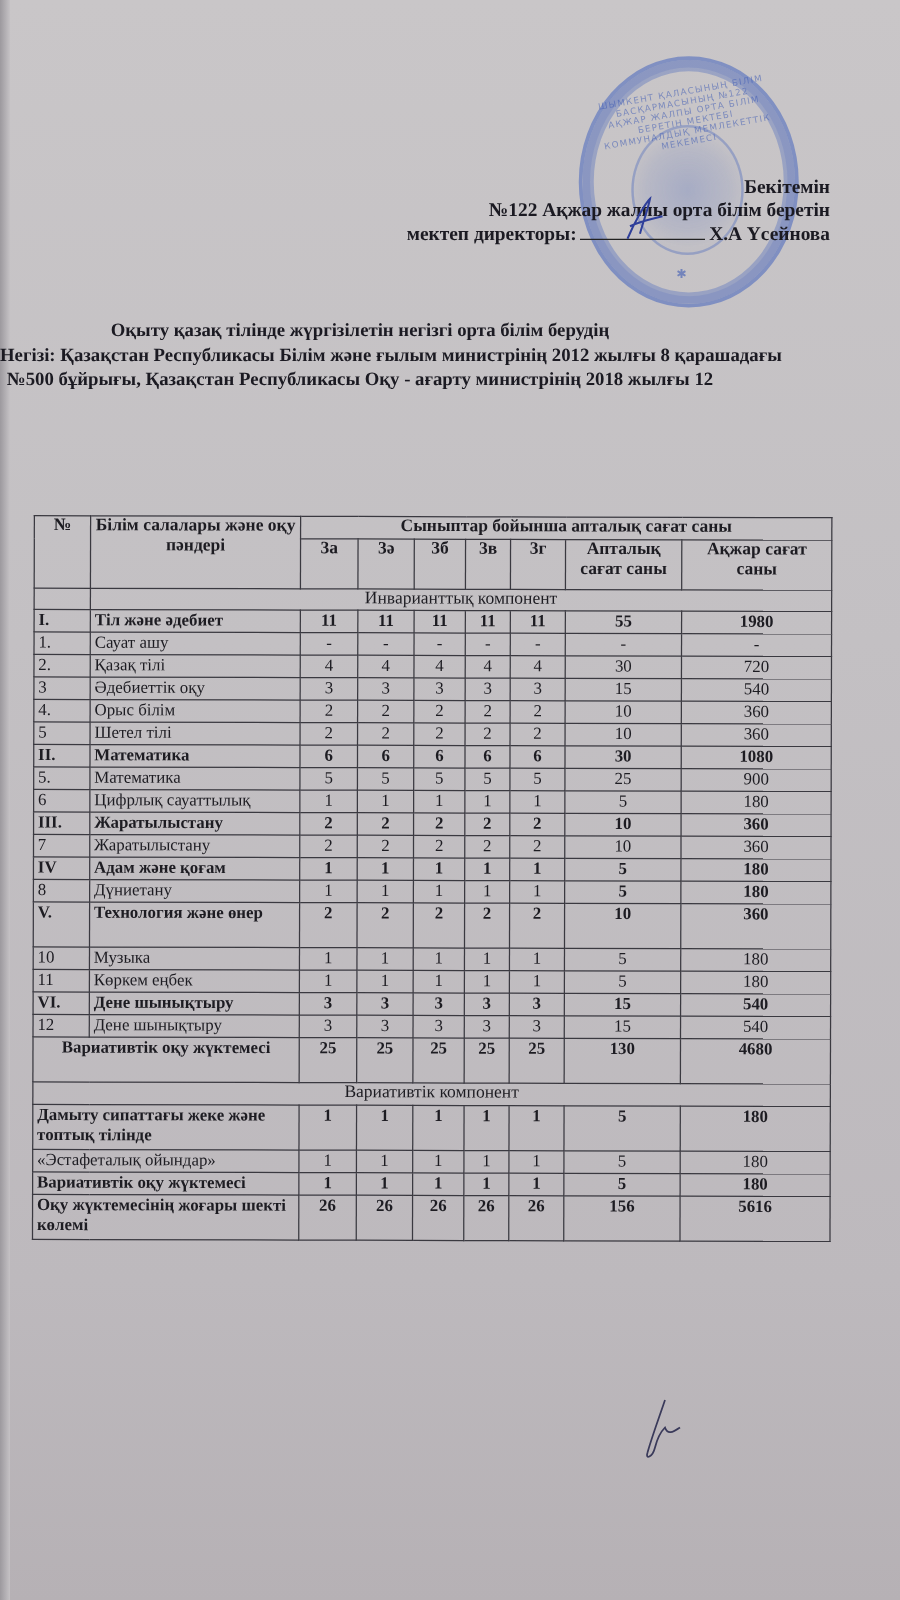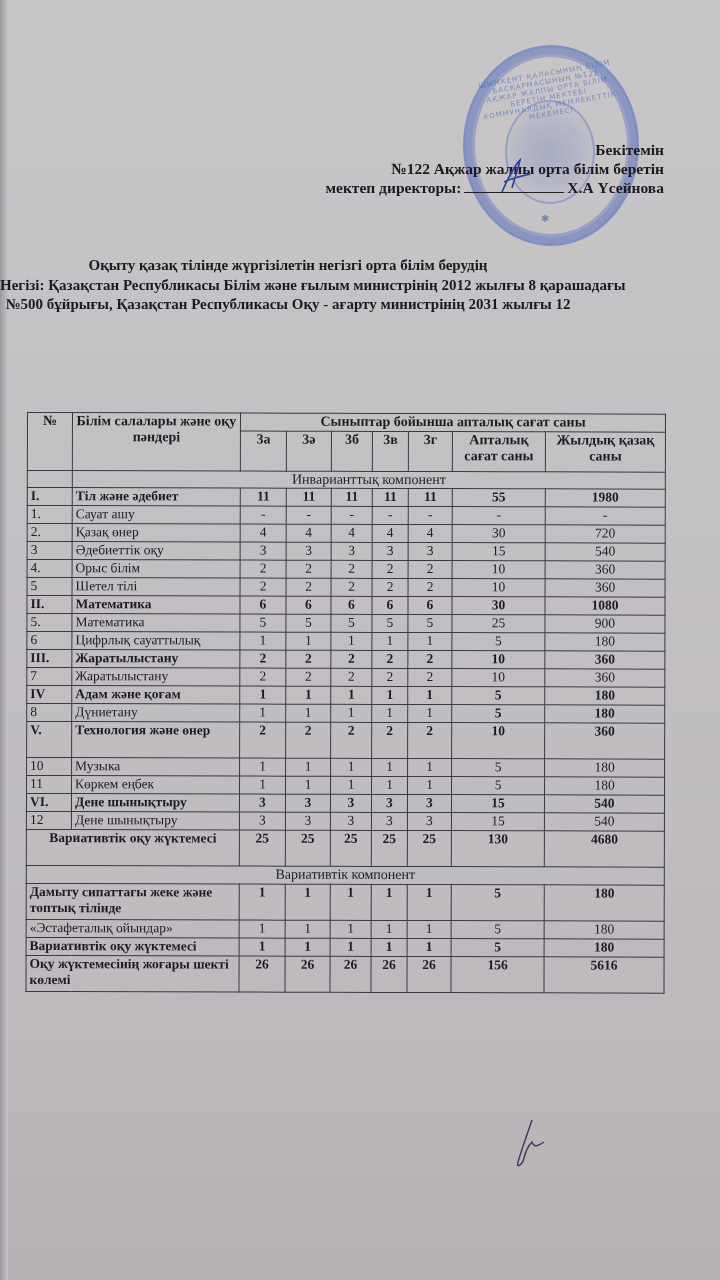--- a/index.html
+++ b/index.html
@@ -85,21 +85,21 @@
   <div>
     <span>мектеп директоры:</span><span class="sigline"><svg class="sig-mark" viewBox="0 0 40 36">
           <path d="M8 34 C14 20, 22 6, 26 2 C24 12, 20 22, 18 30 M10 24 C18 20, 28 18, 36 16" fill="none" stroke="#2f3f9a" stroke-width="1.6"></path>
         </svg></span><span>Х.А Үсейнова</span>
   </div>
 </div>
 
 <div class="title-block">
   <div>Оқыту қазақ тілінде жүргізілетін негізгі орта  білім берудің</div>
   <div>Негізі: Қазақстан Республикасы Білім және ғылым министрінің 2012 жылғы 8 қарашадағы</div>
-  <div>№500 бұйрығы, Қазақстан Республикасы  Оқу - ағарту министрінің 2031 жылғы 12</div>
+  <div>№500 бұйрығы, Қазақстан Республикасы  Оқу - ағарту министрінің 2018 жылғы 12</div>
 </div>
 
 <table class="plan">
   <colgroup>
     <col style="width:45px">
       <col style="width:168px">
     <col style="width:46px">
       <col style="width:45px">
       <col style="width:41px">
       <col style="width:36px">
@@ -113,21 +113,21 @@
       <th rowspan="2">Білім салалары және оқу пәндері</th>
       <th colspan="7">Сыныптар бойынша апталық сағат саны</th>
     </tr>
     <tr style="height:40px">
       <th>3а</th>
       <th>3ә</th>
       <th>3б</th>
       <th>3в</th>
       <th>3г</th>
       <th>Апталық сағат саны</th>
-      <th>Жылдық қазақ саны</th>
+      <th>Ақжар сағат саны</th>
     </tr>
     <tr style="height:17px">
       <td></td>
       <td colspan="8" class="band">Инварианттық компонент</td>
     </tr>
   </thead>
   <tbody id="inv-body">
       <tr class="sec r1">
         <td class="c-num">I.</td>
         <td>Тіл және әдебиет</td>
@@ -145,21 +145,21 @@
         <td class="c-val">-</td>
         <td class="c-val">-</td>
         <td class="c-val">-</td>
         <td class="c-val">-</td>
         <td class="c-val">-</td>
         <td class="c-val">-</td>
         <td class="c-val">-</td>
       </tr>
       <tr class="r1">
         <td class="c-num">2.</td>
-        <td>Қазақ өнер</td>
+        <td>Қазақ тілі</td>
         <td class="c-val">4</td>
         <td class="c-val">4</td>
         <td class="c-val">4</td>
         <td class="c-val">4</td>
         <td class="c-val">4</td>
         <td class="c-val">30</td>
         <td class="c-val">720</td>
       </tr>
       <tr class="r1">
         <td class="c-num">3</td>

